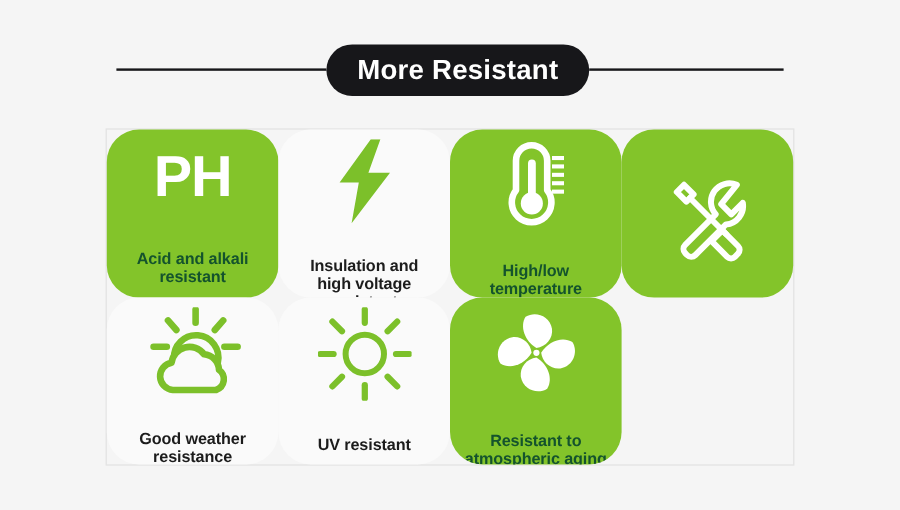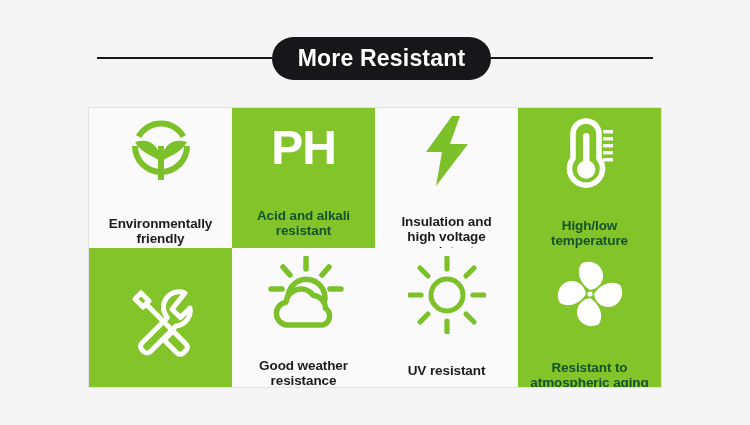--- a/index.html
+++ b/index.html
@@ -55,20 +55,21 @@
     border: 1px solid #e2e2e2;
   }
   .cell {
     position: relative;
     display: flex;
     flex-direction: column;
     align-items: center;
     justify-content: flex-start;
     overflow: hidden;
     padding-top: 8px;
+    border-radius: 27px;
   }
   .cell.light { background: #fafafa; }
   .cell.green { background: #83c42a; }
 
   .cell-icon {
     flex: 1 1 auto;
     display: flex;
     align-items: center;
     justify-content: center;
     width: 100%;
@@ -101,33 +102,20 @@
 <body>
 
 <div id="header">
   <div class="rule left"></div>
   <div id="title-pill">More Resistant</div>
   <div class="rule right"></div>
 </div>
 
 <div id="feature-grid">
 
-  <div class="cell light">
-    <div class="cell-icon">
-      <svg width="72" height="72" viewBox="0 0 72 72">
-        <path d="M10 30 A26 26 0 0 0 62 30" fill="none" stroke="#7cc02a" stroke-width="6"></path>
-        <path d="M13.5 20.5 A26 26 0 0 1 58.5 20.5" fill="none" stroke="#7cc02a" stroke-width="6" stroke-linecap="butt"></path>
-        <path d="M36 46 C30 40 16 38 10 26 C24 22 34 28 36 46 Z" fill="#7cc02a"></path>
-        <path d="M36 46 C42 40 56 38 62 26 C48 22 38 28 36 46 Z" fill="#7cc02a"></path>
-        <rect x="33" y="30" width="6" height="34" fill="#7cc02a"></rect>
-      </svg>
-    </div>
-    <div class="cell-label">Environmentally
-friendly</div>
-  </div>
 
   <div class="cell green">
     <div class="cell-icon">
       <span class="ph-text">PH</span>
     </div>
     <div class="cell-label">Acid and alkali
 resistant</div>
   </div>
 
   <div class="cell light">

